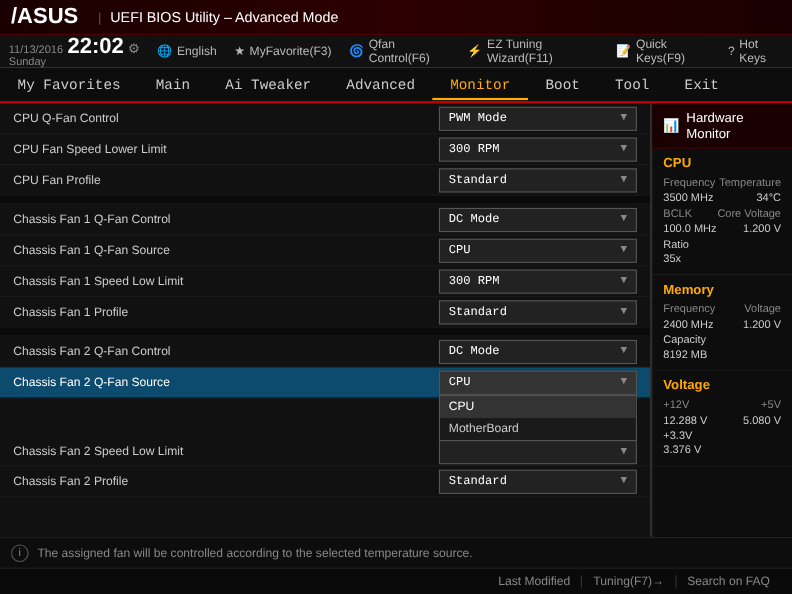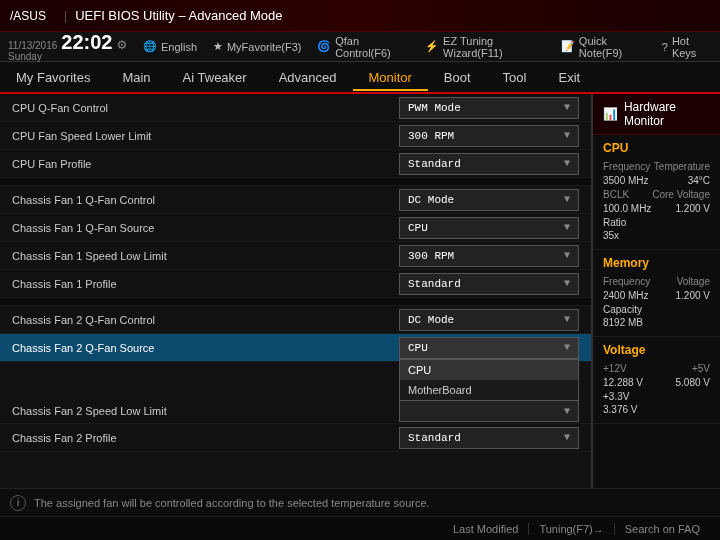--- a/index.html
+++ b/index.html
@@ -17,22 +17,22 @@
     #titlebar {
       background: linear-gradient(to right, #1a0000, #2d0000, #1a0000);
       height: 32px;
       display: flex;
       align-items: center;
       padding: 0 10px;
       border-bottom: 1px solid #550000;
     }
     #asus-logo {
       color: #fff;
-      font-weight: normal;
-      font-size: 12px;
+      font-weight: bold;
+      font-size: 20px;
       margin-right: 10px;
     }
     #title-text { color: #fff; font-size: 13px; }
 
     
     #toolbar {
       background: #111;
       height: 30px;
       display: flex;
       align-items: center;
@@ -59,20 +59,21 @@
     }
     .nav-item {
       padding: 0 16px;
       height: 26px;
       display: flex;
       align-items: center;
       color: #ccc;
       font-size: 13px;
       cursor: pointer;
       transition: background 0.1s;
+      font-family: Liberation Mono, monospace;
     }
     .nav-item.active {
       color: #ffaa00;
       border-bottom: 2px solid #ffaa00;
       margin-bottom: -2px;
     }
 
     
     #main {
       display: flex;
@@ -252,21 +253,21 @@
   <div class="toolbar-item">
     <span>🌀</span>
     <span>Qfan Control(F6)</span>
   </div>
   <div class="toolbar-item">
     <span>⚡</span>
     <span>EZ Tuning Wizard(F11)</span>
   </div>
   <div class="toolbar-item">
     <span>📝</span>
-    <span>Quick Note(F9)</span>
+    <span>Quick Keys(F9)</span>
   </div>
   <div class="toolbar-item">
     <span>?</span>
     <span>Hot Keys</span>
   </div>
 </div>
 
 <div id="navbar">
   <div class="nav-item">My Favorites</div>
   <div class="nav-item">Main</div>

